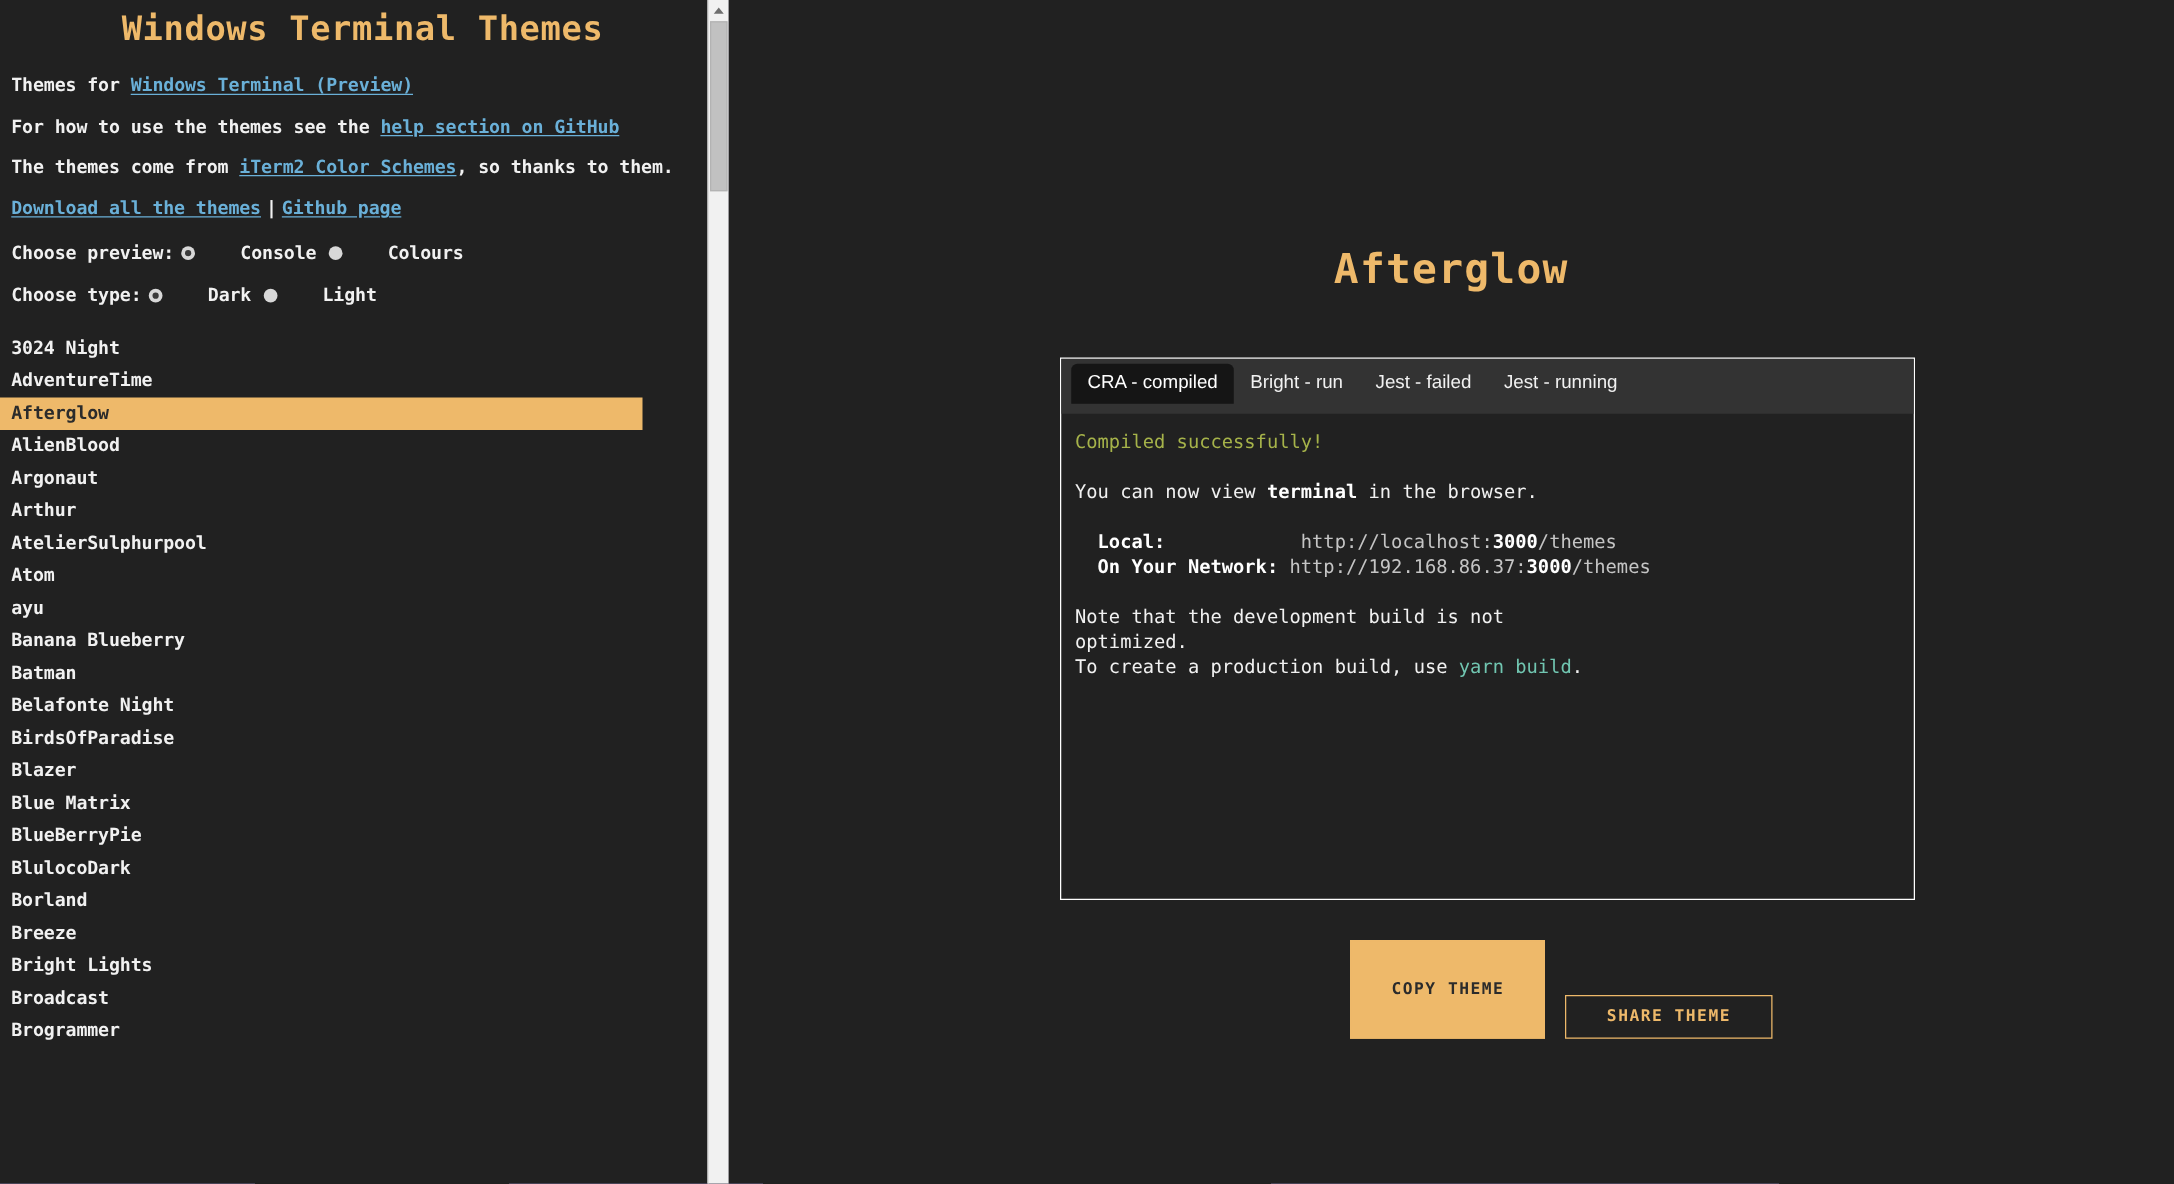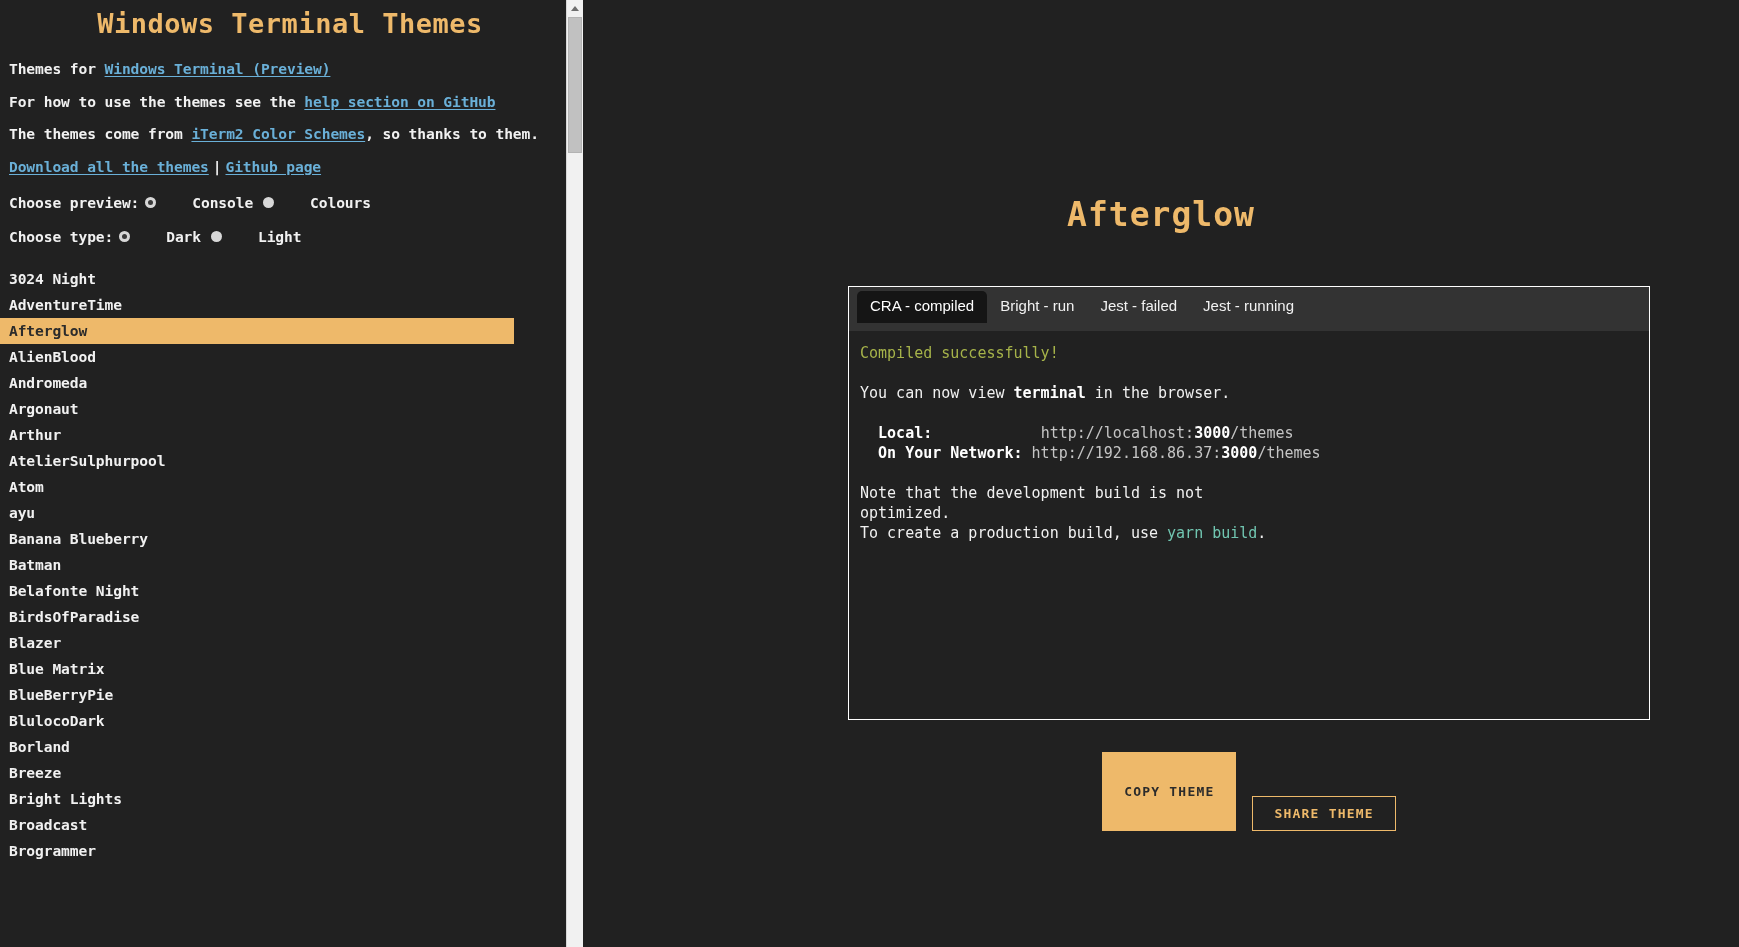--- a/index.html
+++ b/index.html
@@ -190,21 +190,21 @@
     font-size: 33px;
     font-weight: bold;
     color: #eeb96a;
     letter-spacing: 1px;
   }
 
   .terminal {
     position: absolute;
     left: 265px;
     top: 286px;
-    width: 802px;
+    width: 684px;
     height: 434px;
     background: #212121;
     border: 1px solid #ffffff;
     box-sizing: border-box;
     overflow: hidden;
   }
   .tabbar {
     height: 44px;
     background: #333333;
     display: flex;
@@ -248,21 +248,21 @@
     width: 802px;
     display: flex;
     justify-content: center;
     gap: 16px;
   }
   .btn {
     font-family: "DejaVu Sans Mono", monospace;
     font-size: 13px;
     font-weight: bold;
     letter-spacing: 1.2px;
-    padding: 9px 21px;
+    padding: 9px 32px;
     cursor: pointer;
     box-sizing: border-box;
     border: 1px solid transparent;
   }
   .btn-primary {
     background: #eeb96a;
     color: #2b2b2b;
     border-color: #eeb96a;
   }
   .btn-outline {
@@ -318,21 +318,20 @@
             </label>
           </span>
         </div>
       </div>
 
       <div class="theme-list" id="theme-list">
           <div class="theme-item">3024 Night</div>
           <div class="theme-item">AdventureTime</div>
           <div class="theme-item selected">Afterglow</div>
           <div class="theme-item">AlienBlood</div>
-          <div class="theme-item">Andromeda</div>
           <div class="theme-item">Argonaut</div>
           <div class="theme-item">Arthur</div>
           <div class="theme-item">AtelierSulphurpool</div>
           <div class="theme-item">Atom</div>
           <div class="theme-item">ayu</div>
           <div class="theme-item">Banana Blueberry</div>
           <div class="theme-item">Batman</div>
           <div class="theme-item">Belafonte Night</div>
           <div class="theme-item">BirdsOfParadise</div>
           <div class="theme-item">Blazer</div>

